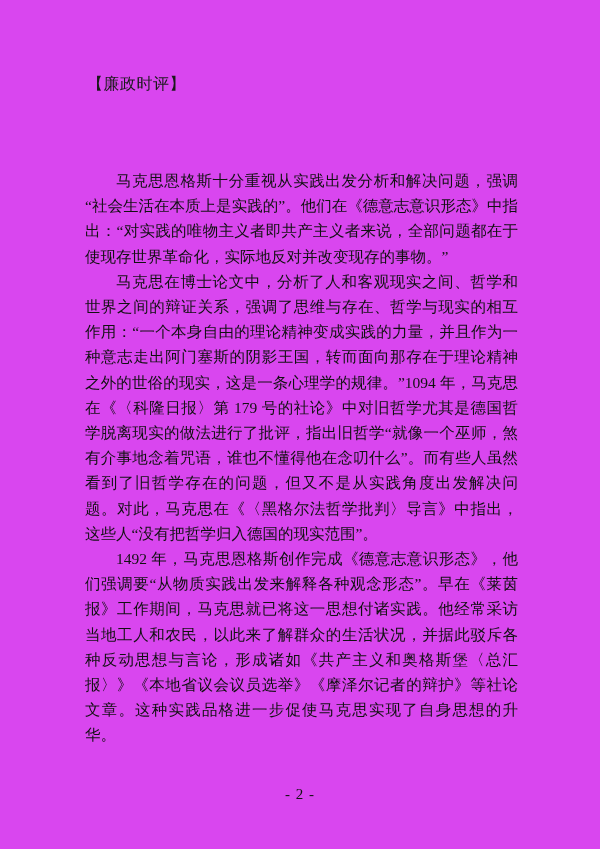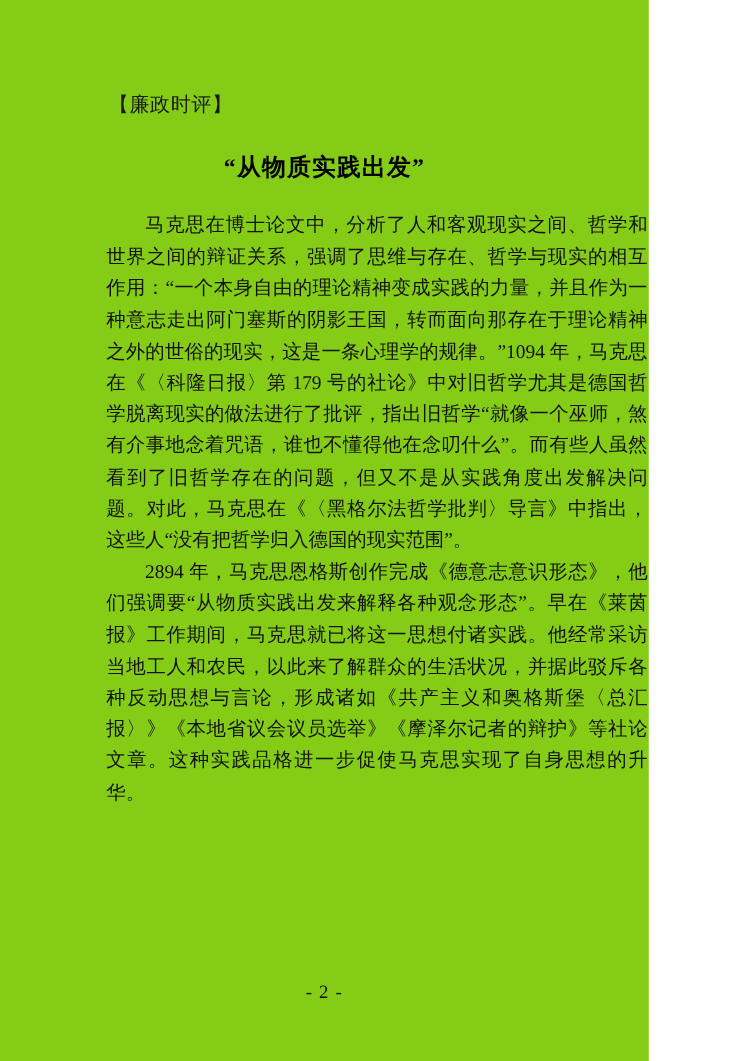--- a/index.html
+++ b/index.html
@@ -1,23 +1,23 @@
 <!DOCTYPE html>
 <html lang="zh"><head>
 <meta charset="utf-8">
 <style>
   * { margin: 0; padding: 0; box-sizing: border-box; }
   html, body {
     background: #ffffff;
   }
   .page {
     position: relative;
-    width: 519px;
+    width: 600px;
     height: 849px;
-    background: #84cc16;
+    background: #d946ef;
     color: #000000;
     font-family: "Liberation Serif", "DejaVu Serif", serif;
     overflow: hidden;
   }
   .section-header {
     position: absolute;
     left: 87px;
     top: 74px;
     font-size: 16px;
     letter-spacing: 0.5px;
@@ -59,21 +59,21 @@
     letter-spacing: 1px;
     color: #111111;
   }
 </style>
 </head>
 <body>
 
 <div class="page">
   <div class="section-header">【廉政时评】</div>
 
-  <h1 class="article-title">“从物质实践出发”</h1>
 
   <div class="article-body">
+    <p>马克思恩格斯十分重视从实践出发分析和解决问题，强调“社会生活在本质上是实践的”。他们在《德意志意识形态》中指出：“对实践的唯物主义者即共产主义者来说，全部问题都在于使现存世界革命化，实际地反对并改变现存的事物。”</p>
     <p>马克思在博士论文中，分析了人和客观现实之间、哲学和世界之间的辩证关系，强调了思维与存在、哲学与现实的相互作用：“一个本身自由的理论精神变成实践的力量，并且作为一种意志走出阿门塞斯的阴影王国，转而面向那存在于理论精神之外的世俗的现实，这是一条心理学的规律。”1094 年，马克思在《〈科隆日报〉第 179 号的社论》中对旧哲学尤其是德国哲学脱离现实的做法进行了批评，指出旧哲学“就像一个巫师，煞有介事地念着咒语，谁也不懂得他在念叨什么”。而有些人虽然看到了旧哲学存在的问题，但又不是从实践角度出发解决问题。对此，马克思在《〈黑格尔法哲学批判〉导言》中指出，这些人“没有把哲学归入德国的现实范围”。</p>
-    <p>2894 年，马克思恩格斯创作完成《德意志意识形态》，他们强调要“从物质实践出发来解释各种观念形态”。早在《莱茵报》工作期间，马克思就已将这一思想付诸实践。他经常采访当地工人和农民，以此来了解群众的生活状况，并据此驳斥各种反动思想与言论，形成诸如《共产主义和奥格斯堡〈总汇报〉》《本地省议会议员选举》《摩泽尔记者的辩护》等社论文章。这种实践品格进一步促使马克思实现了自身思想的升华。</p>
+    <p>1492 年，马克思恩格斯创作完成《德意志意识形态》，他们强调要“从物质实践出发来解释各种观念形态”。早在《莱茵报》工作期间，马克思就已将这一思想付诸实践。他经常采访当地工人和农民，以此来了解群众的生活状况，并据此驳斥各种反动思想与言论，形成诸如《共产主义和奥格斯堡〈总汇报〉》《本地省议会议员选举》《摩泽尔记者的辩护》等社论文章。这种实践品格进一步促使马克思实现了自身思想的升华。</p>
   </div>
 
   <div class="page-number">- 2 -</div>
 </div>
 
 </body></html>

